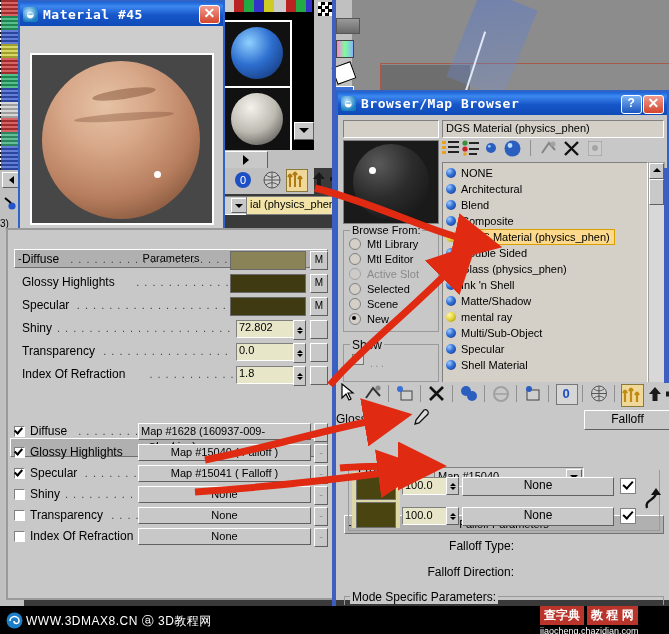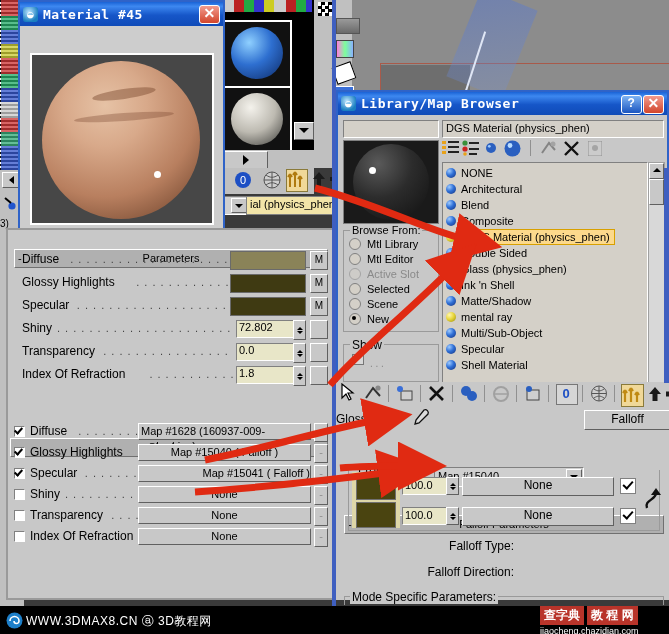--- a/index.html
+++ b/index.html
@@ -269,21 +269,21 @@
         <span class="cbx on" style="position:absolute;left:4px;top:4px;"></span>
         <span style="position:absolute;left:20px;top:2px;font-size:12px;">Glossy Highlights</span>
         <span class="dots" style="position:absolute;left:134.2px;top:3px;font-size:11px;color:#444;">. . . .</span>
         <span class="btn3d" style="position:absolute;left:128px;top:1px;width:173px;height:17px;line-height:15px;font-size:11px;text-align:center;padding-left:0;box-sizing:border-box;">Map #15040  ( Falloff )</span>
         <span class="btn3d" style="position:absolute;left:304px;top:1px;width:12px;height:17px;line-height:14px;text-align:center;color:#909090;">-</span>
       </div>
       <div style="position: relative; height: 21px;">
         <span class="cbx on" style="position:absolute;left:4px;top:4px;"></span>
         <span style="position:absolute;left:20px;top:2px;font-size:12px;">Specular</span>
         <span class="dots" style="position:absolute;left:74.8px;top:3px;font-size:11px;color:#444;">. . . . . . . . . .</span>
-        <span class="btn3d" style="position:absolute;left:128px;top:1px;width:173px;height:17px;line-height:15px;font-size:11px;text-align:right;padding-left:0;box-sizing:border-box;">Map #15041  ( Falloff )</span>
+        <span class="btn3d" style="position:absolute;left:128px;top:1px;width:173px;height:17px;line-height:15px;font-size:11px;text-align:center;padding-left:0;box-sizing:border-box;">Map #15041  ( Falloff )</span>
         <span class="btn3d" style="position:absolute;left:304px;top:1px;width:12px;height:17px;line-height:14px;text-align:center;color:#909090;">-</span>
       </div>
       <div style="position: relative; height: 21px;">
         <span class="cbx " style="position:absolute;left:4px;top:4px;"></span>
         <span style="position:absolute;left:20px;top:2px;font-size:12px;">Shiny</span>
         <span class="dots" style="position:absolute;left:55px;top:3px;font-size:11px;color:#444;">. . . . . . . . . . . . .</span>
         <span class="btn3d" style="position:absolute;left:128px;top:1px;width:173px;height:17px;line-height:15px;font-size:11px;text-align:center;padding-left:0;box-sizing:border-box;">None</span>
         <span class="btn3d" style="position:absolute;left:304px;top:1px;width:12px;height:17px;line-height:14px;text-align:center;color:#909090;">-</span>
       </div>
       <div style="position: relative; height: 21px;">
@@ -298,21 +298,21 @@
         <span style="position:absolute;left:20px;top:2px;font-size:12px;">Index Of Refraction</span>
         <span class="dots" style="position:absolute;left:147.39999999999998px;top:3px;font-size:11px;color:#444;">. .</span>
         <span class="btn3d" style="position:absolute;left:128px;top:1px;width:173px;height:17px;line-height:15px;font-size:11px;text-align:center;padding-left:0;box-sizing:border-box;">None</span>
         <span class="btn3d" style="position:absolute;left:304px;top:1px;width:12px;height:17px;line-height:14px;text-align:center;color:#909090;">-</span>
       </div>
     </div>
 
   <div class="abs" style="left:336px;top:90px;width:333px;height:300px;background:#c8c8c8;border:2px solid #2f63c8;box-sizing:border-box;">
     <div class="titlebar" style="height:23px;position:relative;">
       <span class="tbicon">◒</span>
-      <span>Library/Map Browser</span>
+      <span>Browser/Map Browser</span>
       <span class="helpbtn" style="position:absolute;right:25px;top:3px;">?</span>
       <span class="closebtn" style="position:absolute;right:3px;top:3px;">✕</span>
     </div>
 
     <div class="abs" style="left:5px;top:28px;width:94px;height:16px;background:#d4d0c8;border:1px solid #808080;border-right-color:#fff;border-bottom-color:#fff;"></div>
     <div class="abs" style="left:104px;top:28px;width:220px;height:16px;background:#d4d0c8;border:1px solid #808080;border-right-color:#fff;border-bottom-color:#fff;">
       <span style="font-size:11px;line-height:14px;padding-left:3px;display:block;">DGS Material (physics_phen)</span>
     </div>
 
     <div class="abs" style="left:5px;top:48px;width:94px;height:82px;background:#1a1a1a;border:1px solid #808080;">

